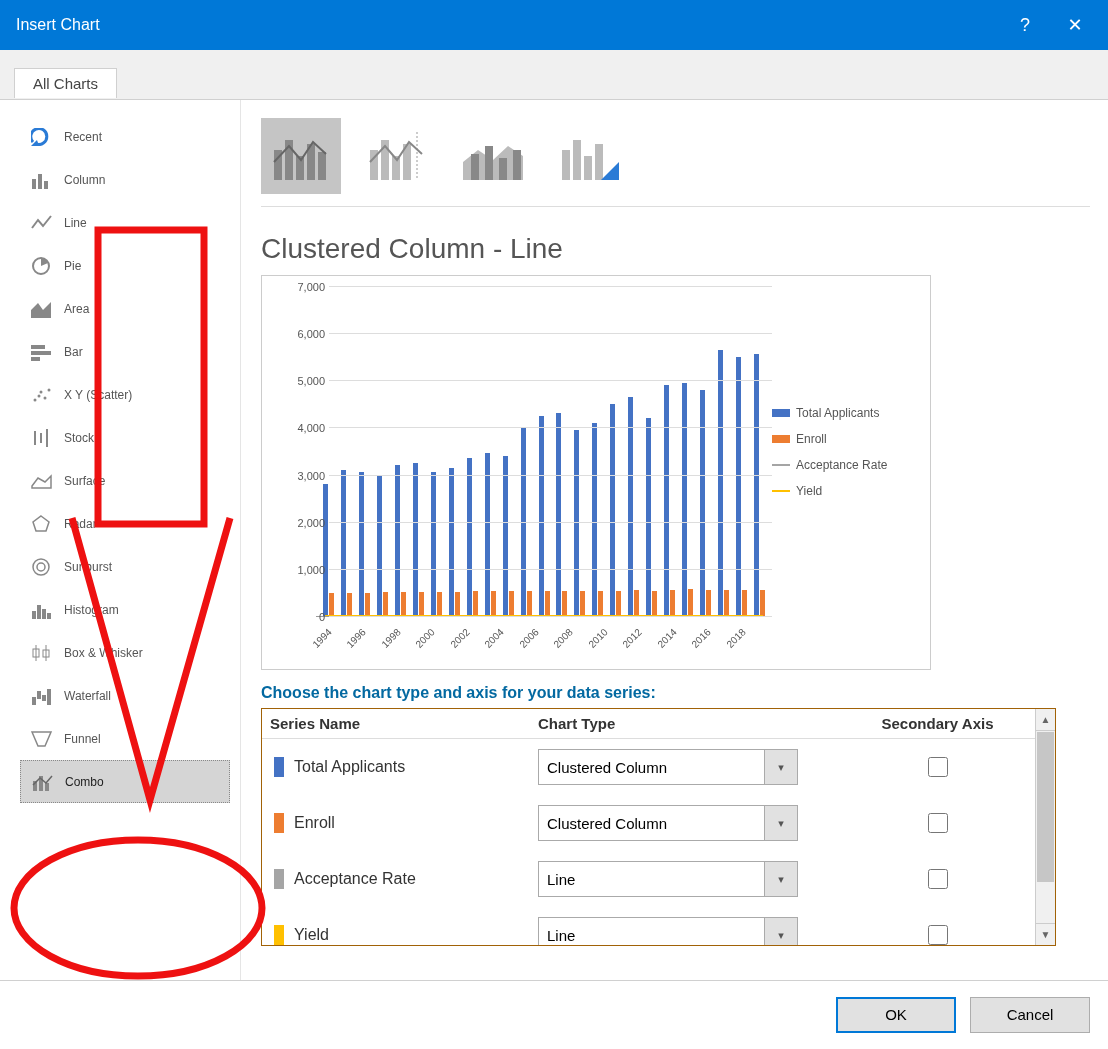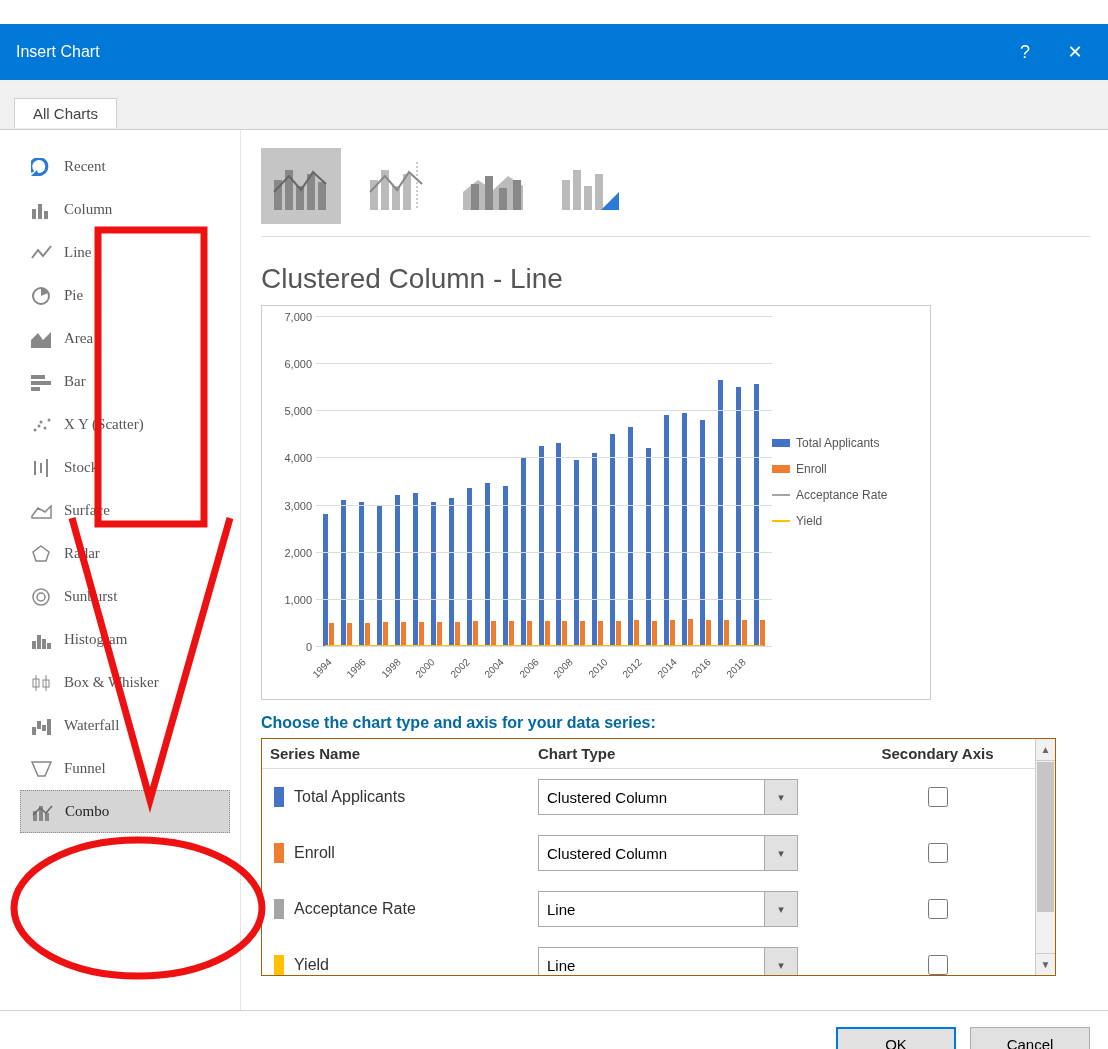--- a/index.html
+++ b/index.html
@@ -10,26 +10,25 @@
     background: #fff;
     color: #333;
     width: 1108px;
     height: 1049px;
     overflow: hidden;
     position: relative;
   }
   .titlebar {
     background: #0078d7;
     color: #fff;
-    height: 56px;
+    height: 50px;
     display: flex;
     align-items: center;
     padding: 0 8px 0 16px;
     font-size: 16px;
-    margin-top: 24px;
   }
   .titlebar .spacer { flex: 1; }
   .titlebar .ctrl {
     width: 50px; height: 50px;
     display: flex; align-items: center; justify-content: center;
     font-size: 18px;
     cursor: pointer;
   }
   .tabs {
     background: #f0f0f0;
@@ -54,22 +53,21 @@
   .sidebar {
     width: 240px;
     padding: 15px 0 0 28px;
   }
   .side-item {
     display: flex;
     align-items: center;
     height: 43px;
     color: #555;
     cursor: pointer;
-    font-size: 15px;
-    font-family: Liberation Serif, serif;
+    font-size: 12px;
   }
   .side-item .ic {
     width: 28px; height: 20px;
     margin-right: 8px;
     display: inline-flex; align-items: center; justify-content: center;
   }
   .side-item.selected {
     background: #d5d5d5;
     border: 1px dotted #888;
     margin-left: -8px;
@@ -118,21 +116,21 @@
     flex-direction: column;
   }
   .plot-grid {
     position: relative;
     flex: 1;
     border-bottom: 1px solid #999;
     margin-left: 42px;
   }
   .gridline {
     position: absolute;
-    left: 0; right: 0;
+    left: 13px; right: 0;
     border-top: 1px solid #ddd;
   }
   .ylabel {
     position: absolute;
     left: -42px;
     width: 38px;
     text-align: right;
     font-size: 11px;
     color: #555;
     transform: translateY(-50%);

